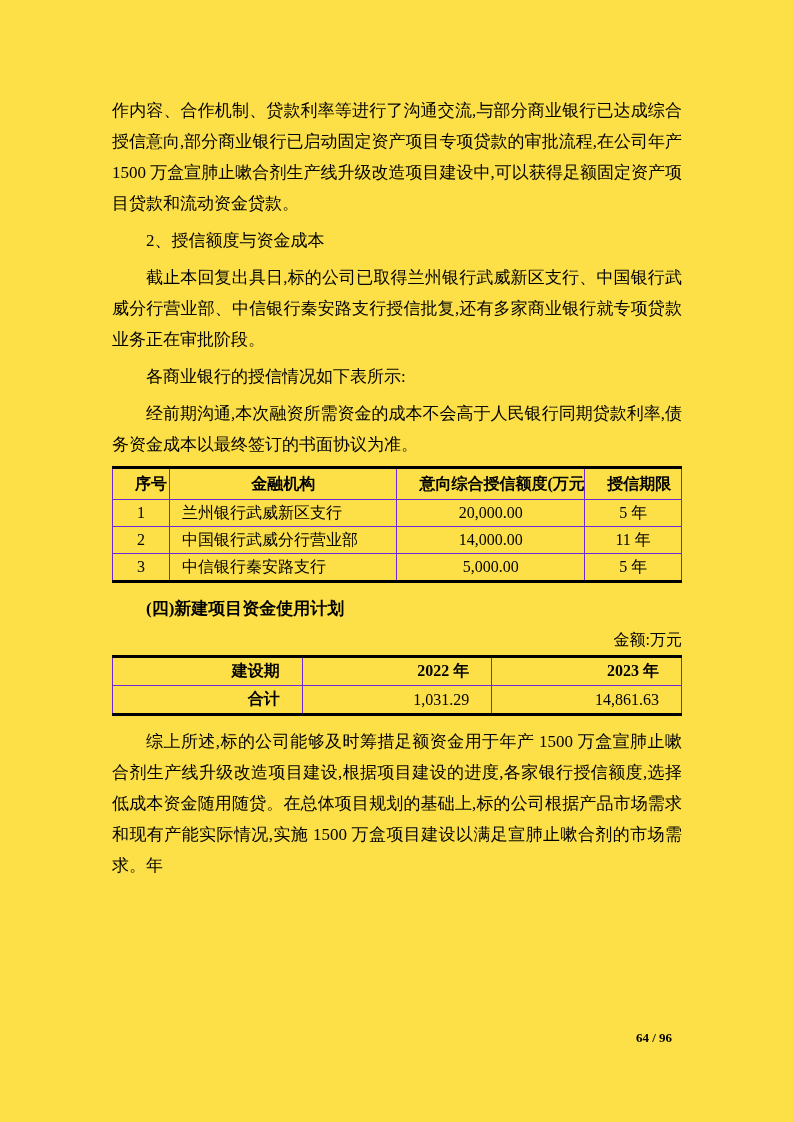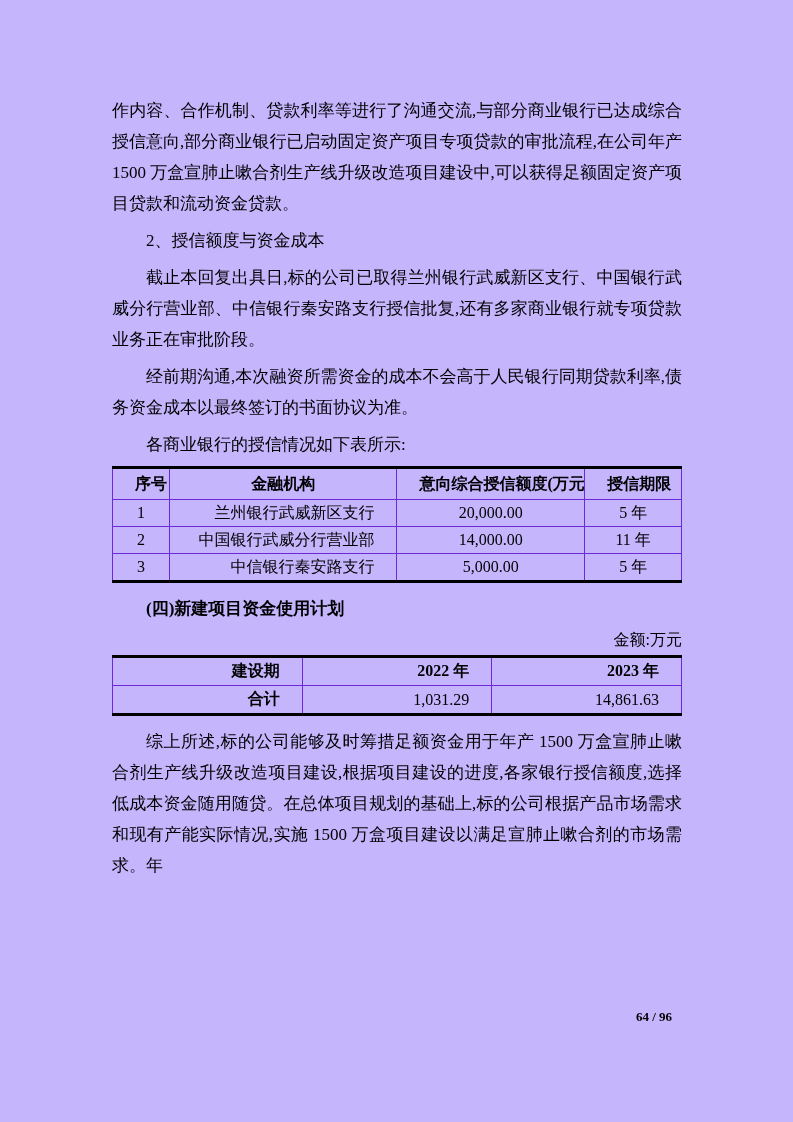--- a/index.html
+++ b/index.html
@@ -1,19 +1,19 @@
 <!DOCTYPE html>
 <html lang="zh"><head>
 <meta charset="utf-8">
 <style>
   html,body{margin:0;padding:0;background:#ffffff;}
   .page{
     position:relative;
     width:793px;height:1122px;
-    background:#c4b5fd;
+    background:#fde047;
     box-sizing:border-box;
     padding:95px 111px 0 112px;
     font-family:"Liberation Serif","DejaVu Serif",serif;
     color:#000;
     overflow:hidden;
   }
   .para{
     font-size:17px;
     line-height:31px;
     text-align:justify;
@@ -38,51 +38,51 @@
   th,td{
     border:1px solid #6d28d9;
     padding:1px 22px;
     text-align:center;
     vertical-align:middle;
     overflow:hidden;
     white-space:nowrap;
   }
   th{font-weight:bold;height:28px;}
   td{height:24px;}
-  .credit-table td.org{text-align:right;padding-left:12px;}
+  .credit-table td.org{text-align:left;padding-left:12px;}
   .credit-table .c-no{width:10%;}
   .credit-table .c-org{width:40%;}
   .credit-table .c-amt{width:33%;}
   .credit-table .c-term{width:17%;}
   .invest-table th,.invest-table td{height:25px;text-align:right;}
   .invest-table .c-third{width:33.33%;}
   .invest-table td.rowlabel{font-weight:bold;}
   .page-footer{
     position:absolute;
     right:121px;
-    bottom:97px;
+    bottom:76px;
     font-size:13px;
     font-weight:bold;
     font-family:"Liberation Serif","DejaVu Serif",serif;
   }
 </style>
 </head>
 <body>
 
 <div class="page">
 
   <p class="para">作内容、合作机制、贷款利率等进行了沟通交流,与部分商业银行已达成综合授信意向,部分商业银行已启动固定资产项目专项贷款的审批流程,在公司年产 1500 万盒宣肺止嗽合剂生产线升级改造项目建设中,可以获得足额固定资产项目贷款和流动资金贷款。</p>
 
   <p class="para indent">2、授信额度与资金成本</p>
 
   <p class="para indent">截止本回复出具日,标的公司已取得兰州银行武威新区支行、中国银行武威分行营业部、中信银行秦安路支行授信批复,还有多家商业银行就专项贷款业务正在审批阶段。</p>
 
+  <p class="para indent">各商业银行的授信情况如下表所示:</p>
+
   <p class="para indent">经前期沟通,本次融资所需资金的成本不会高于人民银行同期贷款利率,债务资金成本以最终签订的书面协议为准。</p>
-
-  <p class="para indent">各商业银行的授信情况如下表所示:</p>
 
   <table class="credit-table">
     <colgroup>
       <col class="c-no">
         <col class="c-org">
         <col class="c-amt">
         <col class="c-term">
     </colgroup>
     <thead>
       <tr>

